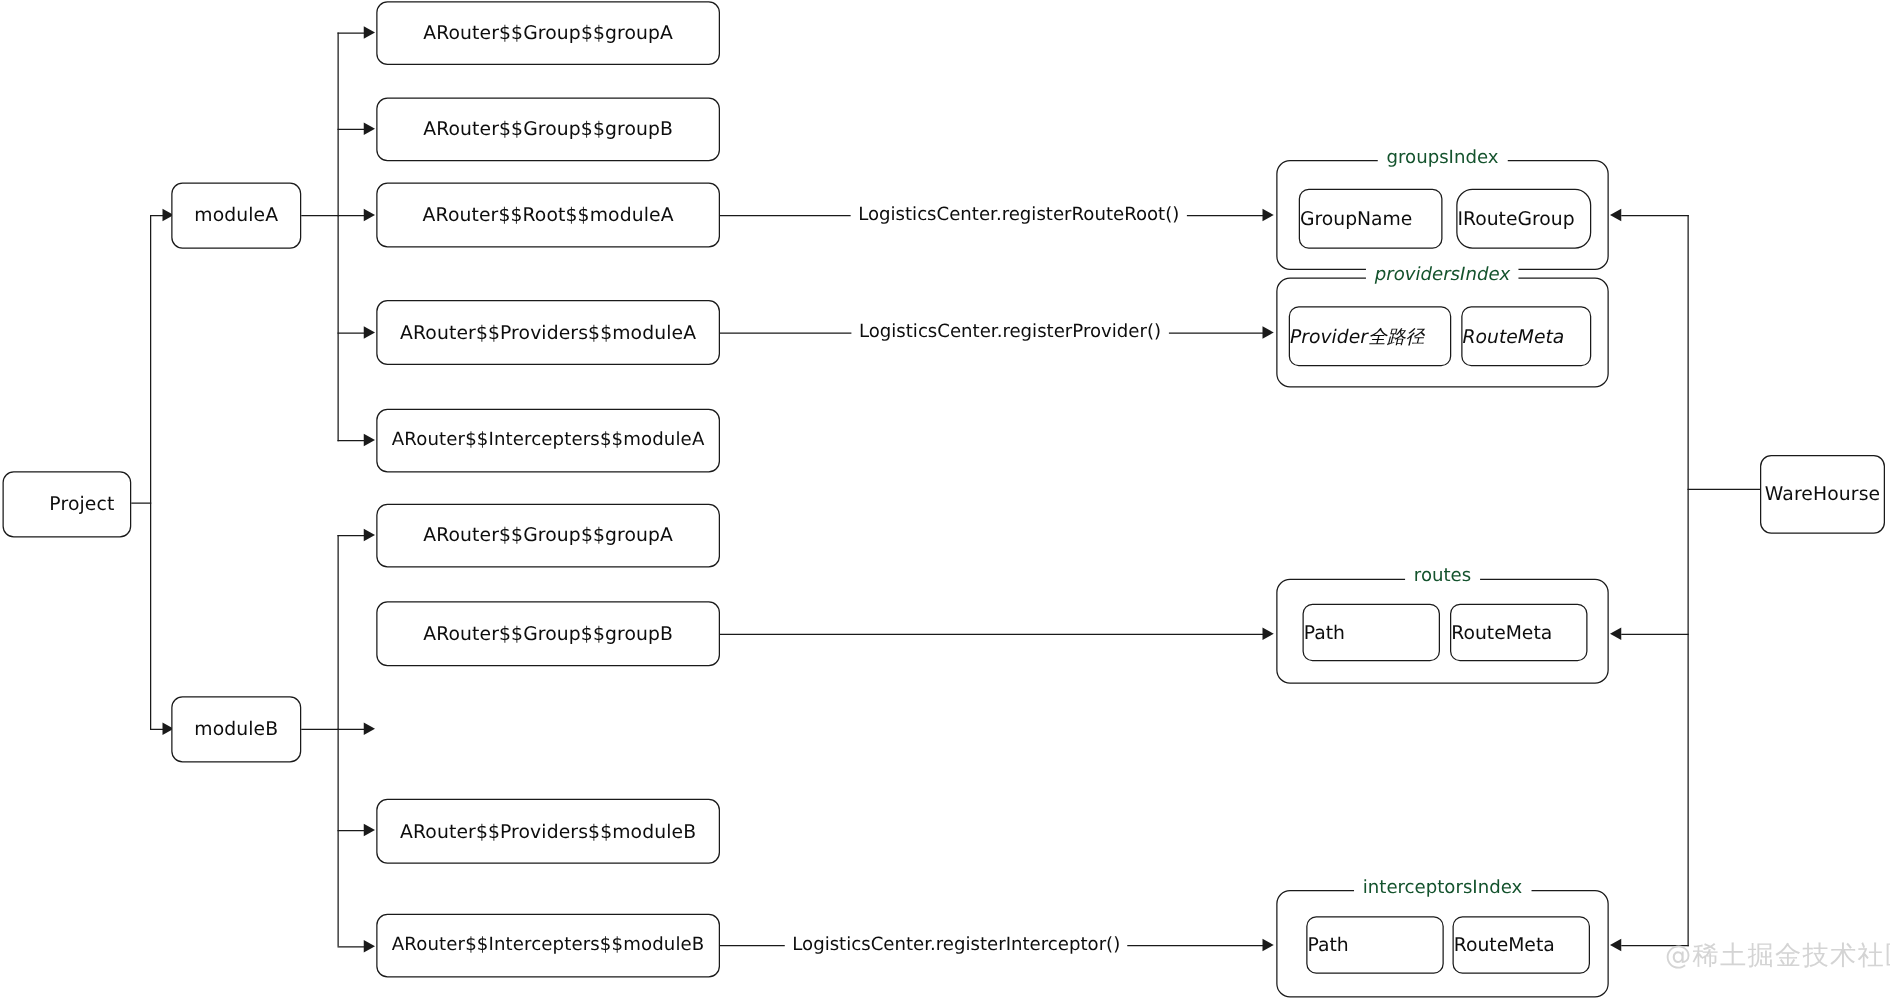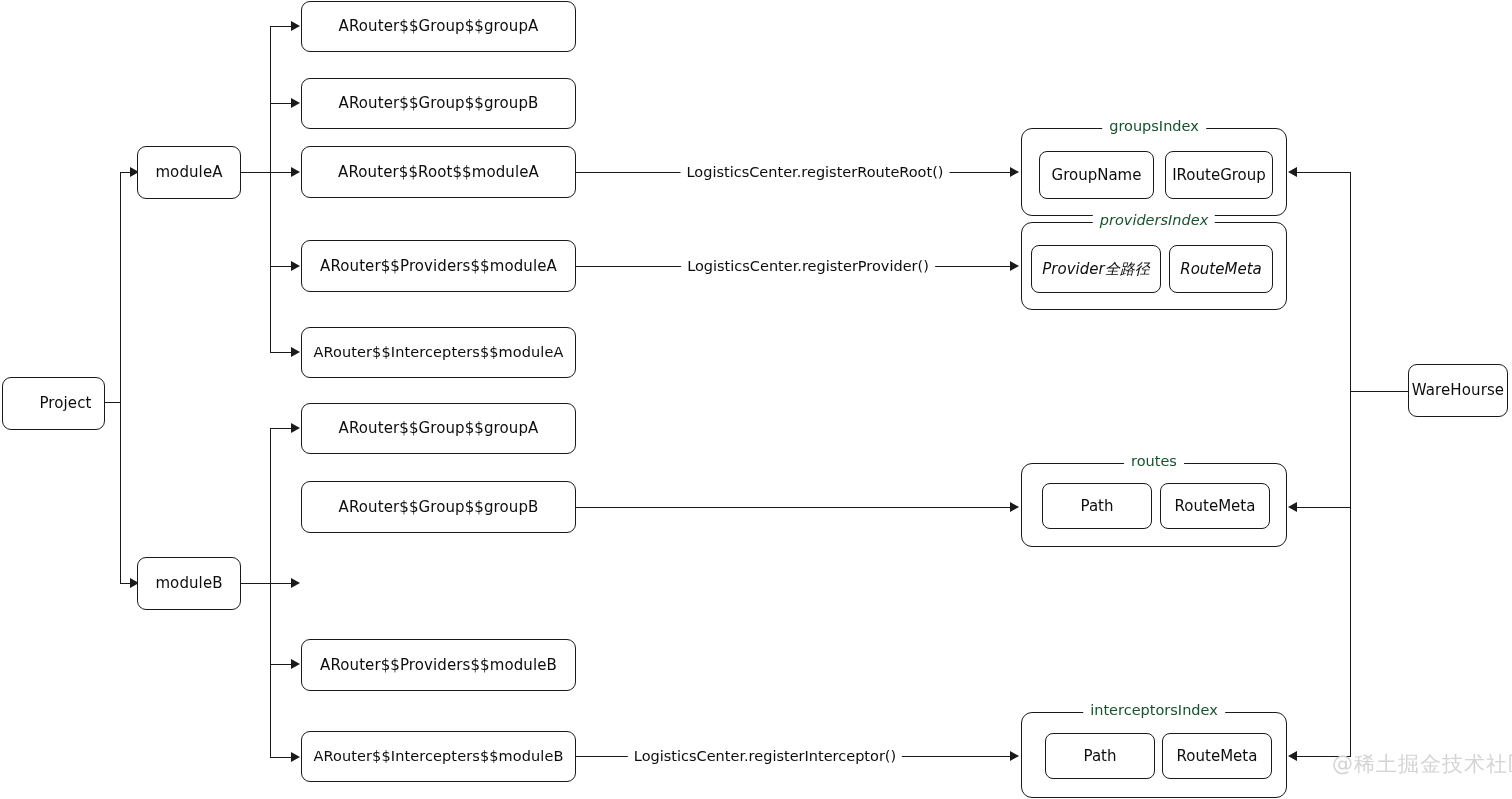--- a/index.html
+++ b/index.html
@@ -56,21 +56,21 @@
     line-height:1;
   }
   .group .cell{
     position:absolute;
     box-sizing:border-box;
     border:1.4px solid #1a1a1a;
     border-radius:8px;
     background:#ffffff;
     display:flex;
     align-items:center;
-    justify-content:center;
+    justify-content:flex-start;
     font-size:15px;
     color:#0d0d0d;
     white-space:nowrap;
   }
 
   
   .hline,.vline{
     position:absolute;
     background:#1a1a1a;
     z-index:2;
@@ -218,21 +218,21 @@
 
   <div class="hline" style="left:576px;top:756px;width:436px;"></div>
   <div class="arrow-r" style="left:1010px;top:751px;"></div>
   <div class="edge-label" style="left:765px;top:756px;">LogisticsCenter.registerInterceptor()</div>
 
   <div class="group" style="left:1021px;top:128px;width:266px;height:88px;">
     <span class="glabel">groupsIndex</span>
     <div class="cell" style="left:17px;top:22px;width:115px;height:48px;">
       <span>GroupName</span>
     </div>
-    <div class="cell" style="left:143px;top:22px;width:108px;height:48px;">
+    <div class="cell" style="left:143px;top:22px;width:108px;height:48px;border-radius:13px;">
       <span>IRouteGroup</span>
     </div>
   </div>
 
   <div class="group" style="left:1021px;top:222px;width:266px;height:88px;font-style:italic;">
     <span class="glabel">providersIndex</span>
     <div class="cell" style="left:9px;top:22px;width:130px;height:48px;">
       <span>Provider全路径</span>
     </div>
     <div class="cell" style="left:147px;top:22px;width:104px;height:48px;">
@@ -253,21 +253,21 @@
   <div class="group" style="left:1021px;top:712px;width:266px;height:86px;">
     <span class="glabel">interceptorsIndex</span>
     <div class="cell" style="left:23px;top:20px;width:110px;height:46px;">
       <span>Path</span>
     </div>
     <div class="cell" style="left:140px;top:20px;width:110px;height:46px;">
       <span>RouteMeta</span>
     </div>
   </div>
 
-  <div class="node" style="left:1408px;top:364px;width:100px;height:53px;">
+  <div class="node" style="left:1408px;top:364px;width:100px;height:63px;">
     <span>WareHourse</span>
   </div>
 
   <div class="hline" style="left:1350px;top:391px;width:58px;"></div>
   <div class="vline" style="left:1350px;top:172px;height:585px;"></div>
 
   <div class="hline" style="left:1297px;top:172px;width:54px;"></div>
   <div class="arrow-l" style="left:1288px;top:167px;"></div>
 
   <div class="hline" style="left:1297px;top:507px;width:54px;"></div>

